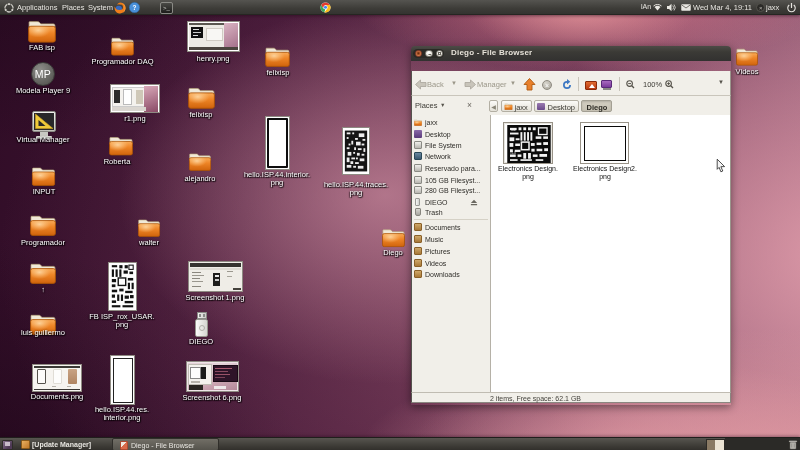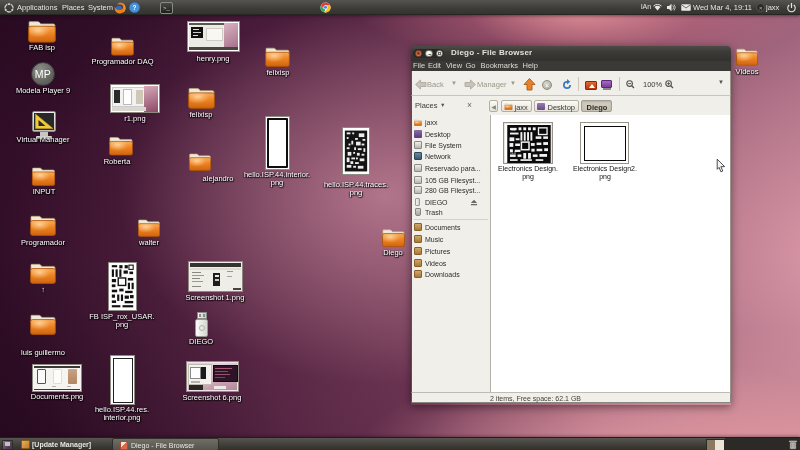--- a/index.html
+++ b/index.html
@@ -297,56 +297,48 @@
 <div class="lbl" style="left:725px;top:67.5px;width:44px">Videos</div>
 <div class="lbl" style="left:8px;top:87px;width:70px">Modela Player 9</div>
 <div class="lbl" style="left:110px;top:114.5px;width:50px">r1.png</div>
 <div class="lbl" style="left:171px;top:110.5px;width:60px">felixisp</div>
 <div class="lbl" style="left:8px;top:135.5px;width:70px">Virtual Manager</div>
 <div class="lbl" style="left:237px;top:170.5px;width:80px">hello.ISP.44.interior.
 png</div>
 <div class="lbl" style="left:316px;top:180.5px;width:80px">hello.ISP.44.traces.
 png</div>
 <div class="lbl" style="left:92px;top:157.5px;width:50px">Roberta</div>
-<div class="lbl" style="left:188px;top:174.5px;width:60px">alejandro</div>
+<div class="lbl" style="left:170px;top:174.5px;width:60px">alejandro</div>
 <div class="lbl" style="left:19px;top:188px;width:50px">INPUT</div>
 <div class="lbl" style="left:8px;top:238.5px;width:70px">Programador</div>
 <div class="lbl" style="left:127px;top:238.5px;width:44px">walter</div>
 <div class="lbl" style="left:371px;top:248.5px;width:44px">Diego</div>
 <div class="lbl" style="left:175px;top:293.5px;width:80px">Screenshot 1.png</div>
 <div class="lbl" style="left:33px;top:285.5px;width:20px">↑</div>
 <div class="lbl" style="left:82px;top:312.5px;width:80px">FB ISP_rox_USAR.
 png</div>
 <div class="lbl" style="left:179px;top:337.5px;width:44px">DIEGO</div>
-<div class="lbl" style="left:8px;top:349px;width:70px">luis guillermo</div>
+<div class="lbl" style="left:8px;top:329px;width:70px">luis guillermo</div>
 <div class="lbl" style="left:22px;top:392.5px;width:70px">Documents.png</div>
 <div class="lbl" style="left:87px;top:405.5px;width:70px">hello.ISP.44.res.
 interior.png</div>
 <div class="lbl" style="left:172px;top:393.5px;width:80px">Screenshot 6.png</div>
 </div>
 
 <div id="win">
  <div id="tbar">
   <div style="position:absolute;left:2px;top:2.5px;width:31px;height:9.5px;border-radius:5px;background:#2a2925"></div>
   <div style="position:absolute;left:3.5px;top:3.5px;width:7.5px;height:7.5px;border-radius:50%;background:radial-gradient(circle at 48% 45%, #5a2410 0%, #a85426 38%, #dc8c5c 70%, #eaa87e);border:.5px solid #93402a"></div>
   <div style="position:absolute;left:14px;top:3.5px;width:7.5px;height:7.5px;border-radius:50%;background:radial-gradient(circle at 45% 35%, #ffffff, #ece9e2 60%, #c8c5bc);border:.5px solid #8a8880">
         <div style="position:absolute;left:1.8px;top:2.4px;width:3px;height:2px;border-bottom:1px solid #6a675f;border-left:1px solid transparent"></div>
       </div>
   <div style="position:absolute;left:24.5px;top:3.5px;width:7.5px;height:7.5px;border-radius:50%;background:radial-gradient(circle at 45% 35%, #ffffff, #ece9e2 60%, #c8c5bc);border:.5px solid #8a8880">
         <div style="position:absolute;left:1.8px;top:1.8px;width:2.6px;height:2.6px;border:1px solid #6a675f"></div>
       </div>
   <div style="position:absolute;left:40px;top:2px;font-size:8px;font-weight:bold;letter-spacing:.2px">Diego - File Browser</div>
- </div>
- <div id="mbar">
-  <span style="position:absolute;left:2px">File</span>
-      <span style="position:absolute;left:17px">Edit</span>
-      <span style="position:absolute;left:35px">View</span>
-      <span style="position:absolute;left:54.5px">Go</span>
-      <span style="position:absolute;left:69.5px">Bookmarks</span>
-      <span style="position:absolute;left:111.5px">Help</span>
  </div>
  <div id="toolbar">
   <svg style="position:absolute;left:3px;top:8px" width="12" height="11" viewBox="0 0 12 11">
         <path d="M5.5 1 L5.5 3.5 L11 3.5 L11 7.5 L5.5 7.5 L5.5 10 L0.5 5.5 Z" fill="#c8c4ba" stroke="#a8a49a" stroke-width=".8"></path>
       </svg>
   <span style="position:absolute;left:15px;top:9px;color:#9b9789">Back</span>
   <span style="position:absolute;left:39px;top:9px;color:#9b9789;font-size:6px">▼</span>
   <svg style="position:absolute;left:52px;top:8px" width="12" height="11" viewBox="0 0 12 11">
         <path d="M6.5 1 L6.5 3.5 L1 3.5 L1 7.5 L6.5 7.5 L6.5 10 L11.5 5.5 Z" fill="#c8c4ba" stroke="#a8a49a" stroke-width=".8"></path>
       </svg>

